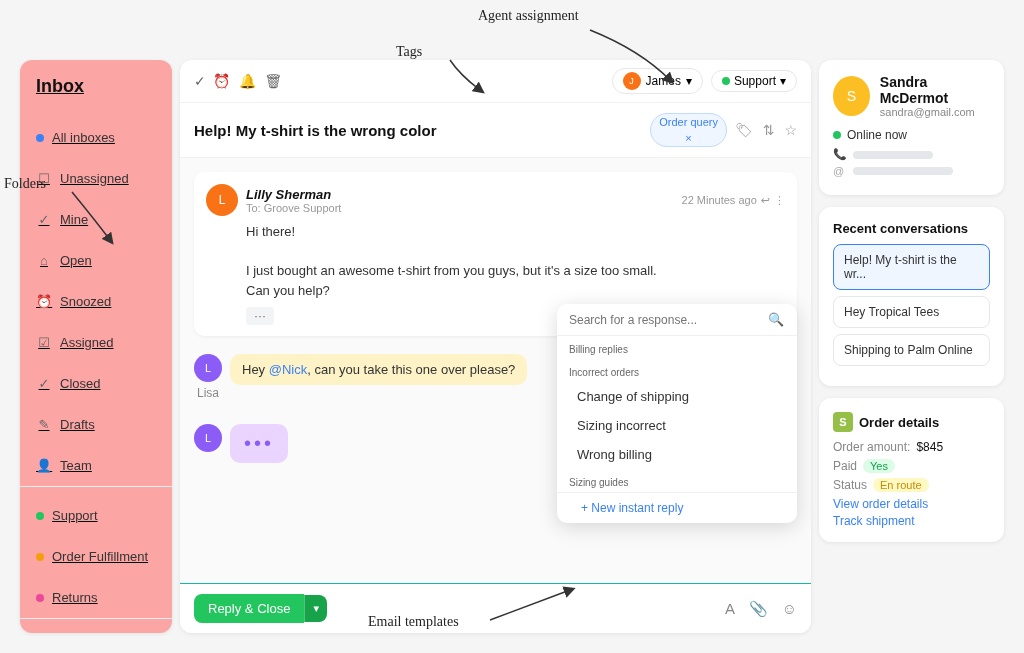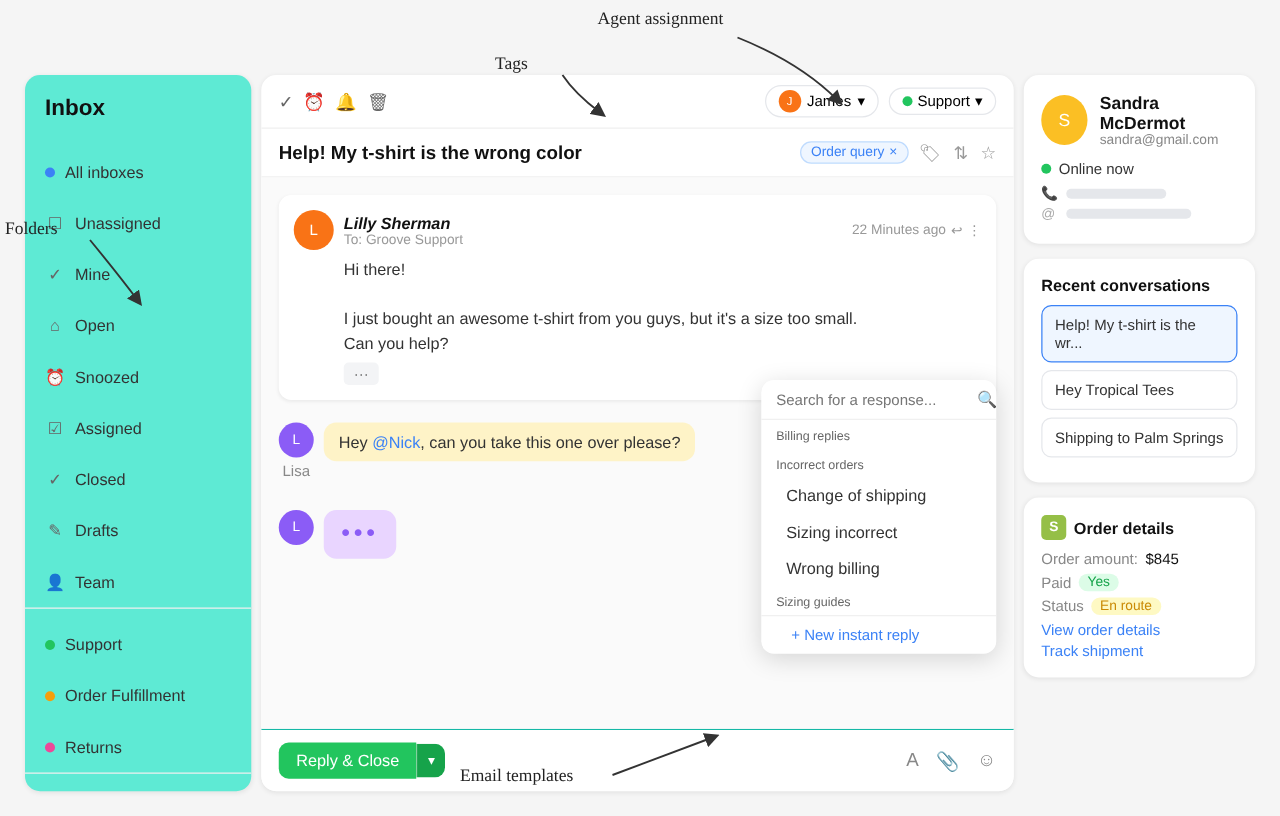--- a/index.html
+++ b/index.html
@@ -16,27 +16,28 @@
       display: flex;
       width: 1024px;
       height: 653px;
       background: #f5f5f5;
       padding: 60px 20px 20px 20px;
       gap: 8px;
     }
 
     
     .sidebar {
-      width: 181px;
-      background: #5eead4;
+      width: 152px;
+      background: #fca5a5;
       border-radius: 12px;
       padding: 16px 0;
       flex-shrink: 0;
       box-shadow: 0 1px 4px rgba(0,0,0,0.08);
       overflow: hidden;
+      text-decoration: underline;
     }
     .sidebar-title {
       font-size: 18px;
       font-weight: 700;
       padding: 0 16px 12px 16px;
       color: #111;
     }
     .sidebar-item {
       display: flex;
       align-items: center;
@@ -143,20 +144,21 @@
       font-size: 15px;
       font-weight: 600;
       color: #111;
       flex: 1;
     }
     .tag-pill {
       display: flex; align-items: center; gap: 4px;
       background: #eff6ff; border: 1px solid #bfdbfe;
       border-radius: 20px; padding: 2px 8px; font-size: 11px; color: #3b82f6;
       cursor: pointer;
+      flex-direction: column;
     }
     .conv-actions { display: flex; align-items: center; gap: 10px; color: #999; font-size: 14px; }
 
     
     .messages-area {
       flex: 1;
       overflow-y: auto;
       padding: 14px;
       display: flex;
       flex-direction: column;
@@ -221,21 +223,21 @@
       padding: 7px 8px; border-radius: 0 8px 8px 0;
       font-size: 11px; cursor: pointer; border-left: 1px solid rgba(255,255,255,0.3);
     }
     .reply-icons { display: flex; gap: 14px; color: #888; font-size: 15px; cursor: pointer; }
 
     
     .responses-dropdown {
       position: absolute;
       right: 14px;
       bottom: 60px;
-      width: 188px;
+      width: 240px;
       background: white;
       border-radius: 10px;
       box-shadow: 0 4px 20px rgba(0,0,0,0.15);
       overflow: hidden;
       z-index: 10;
       margin-left: 10px;
     }
     .dropdown-search {
       display: flex; align-items: center; gap: 6px;
       padding: 8px 12px; border-bottom: 1px solid #f0f0f0;
@@ -603,21 +605,21 @@
       <div class="contact-field">
         <span class="contact-field-icon">@</span>
         <div class="contact-field-val" style="width:100px;"></div>
       </div>
     </div>
 
     <div class="recent-conv-card">
       <div class="recent-conv-title">Recent conversations</div>
       <div class="recent-conv-item active">Help! My t-shirt is the wr...</div>
       <div class="recent-conv-item">Hey Tropical Tees</div>
-      <div class="recent-conv-item">Shipping to Palm Springs</div>
+      <div class="recent-conv-item">Shipping to Palm Online</div>
     </div>
 
     <div class="order-card">
       <div class="order-card-header">
         <div class="shopify-icon">S</div>
         <span>Order details</span>
       </div>
       <div class="order-row">
         <span class="order-label">Order amount:</span>
         <span class="order-val">$845</span>

